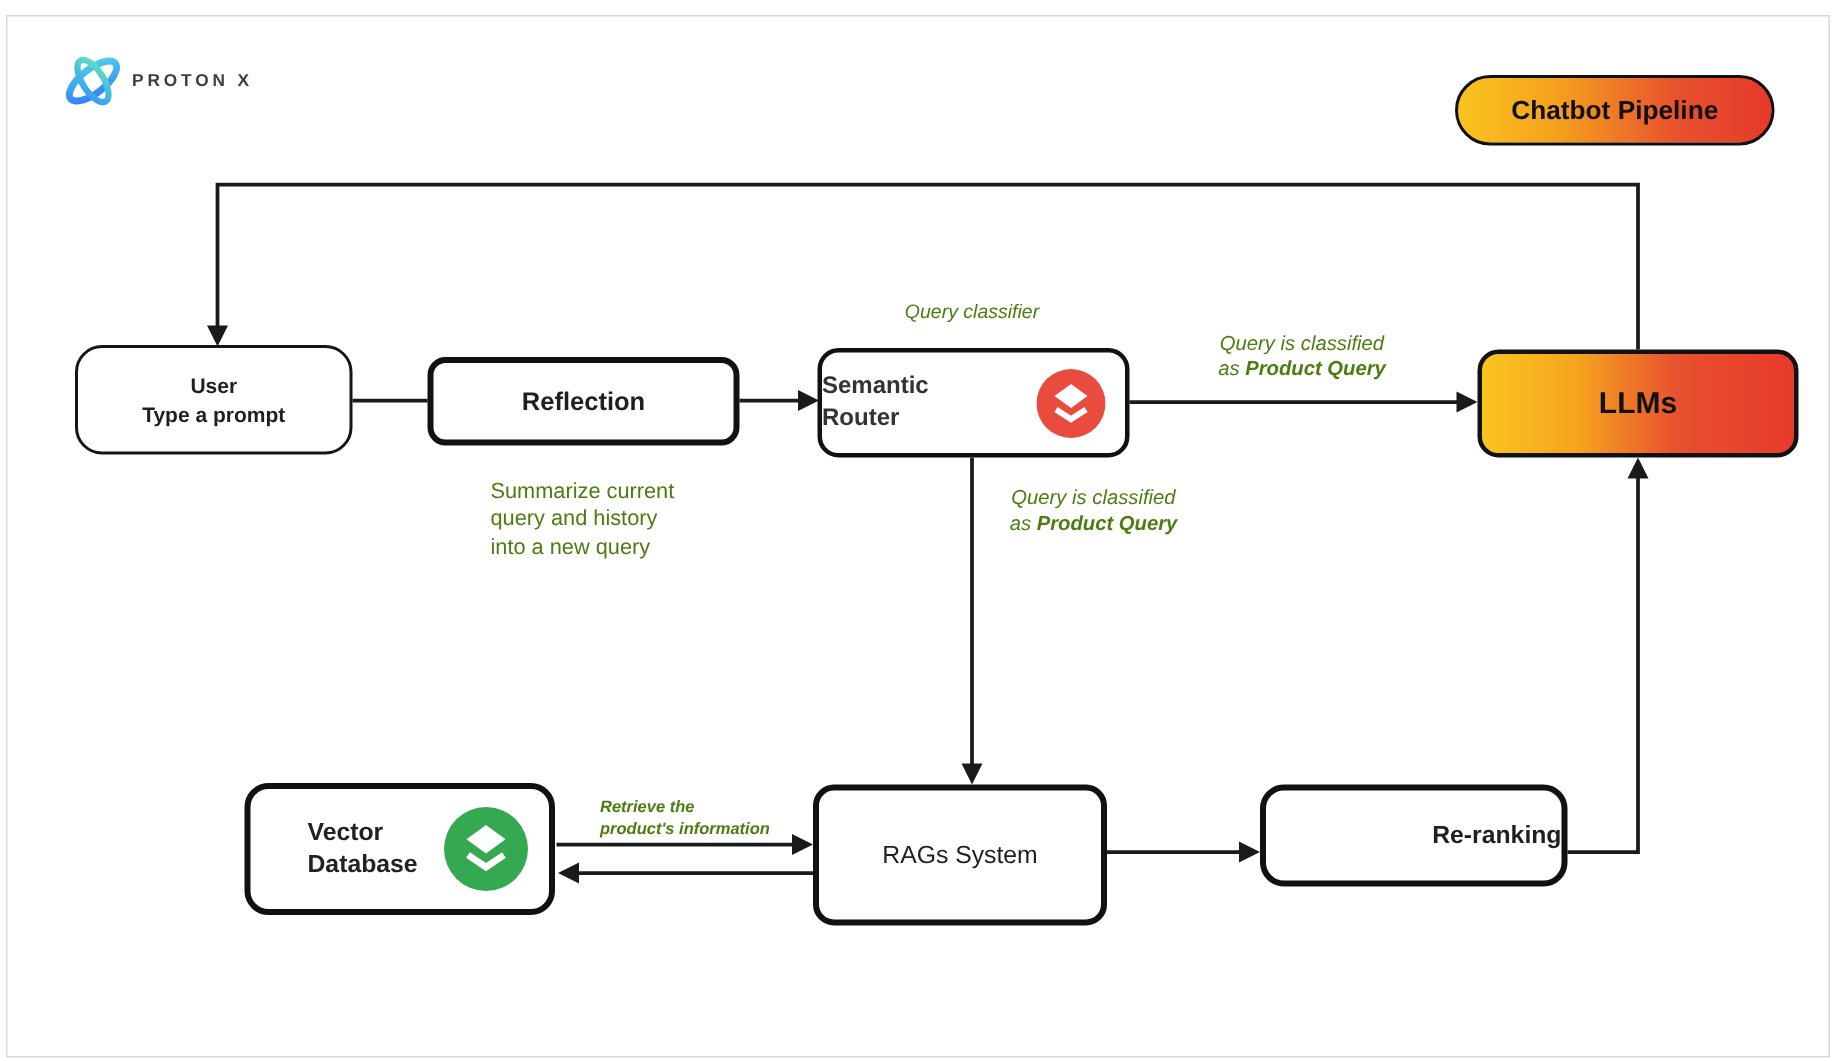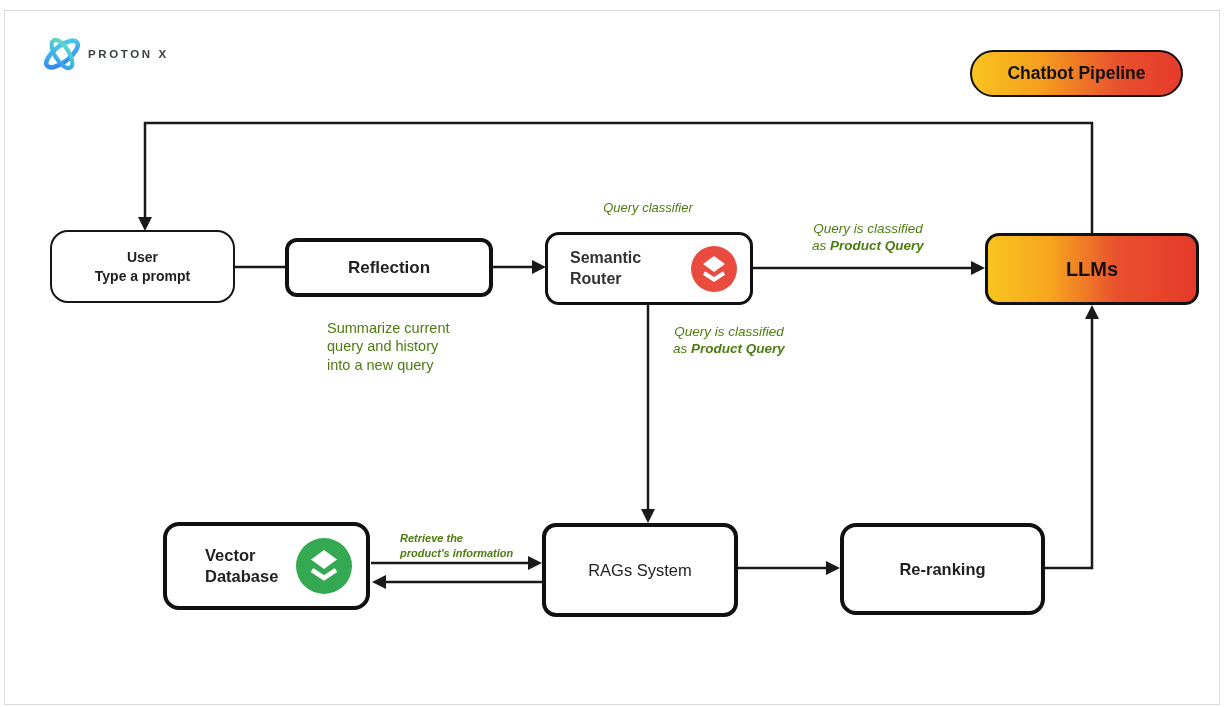--- a/index.html
+++ b/index.html
@@ -52,44 +52,44 @@
     font-size: 14px; font-weight: 700; text-align: center; line-height: 1.35;
   }
   .node-reflection {
     left: 285px; top: 238px; width: 208px; height: 59px;
     border: 4px solid #111; border-radius: 12px;
     font-size: 17px; font-weight: 700; align-items: center;
   }
   .node-router {
     left: 545px; top: 232px; width: 208px; height: 73px;
     border: 3.5px solid #111; border-radius: 14px;
-    justify-content: flex-start; padding-left: 22px;
+    justify-content: flex-start; 
     font-size: 16px; font-weight: 700; line-height: 1.3; color: #333;
   }
   .node-llms {
     left: 985px; top: 233px; width: 214px; height: 72px;
     border: 3px solid #111; border-radius: 14px;
     background: linear-gradient(90deg, #f9c41f 0%, #f6a51e 30%, #e8512e 62%, #e63a2b 100%);
     font-size: 20px; font-weight: 700; color: #111;
   }
   .node-vectordb {
     left: 163px; top: 522px; width: 207px; height: 88px;
     border: 4px solid #111; border-radius: 16px;
     justify-content: flex-start; padding-left: 38px;
     font-size: 16.5px; font-weight: 700; line-height: 1.3; color: #222;
   }
   .node-rags {
     left: 542px; top: 523px; width: 196px; height: 94px;
     border: 4px solid #111; border-radius: 14px;
     font-size: 16.5px; font-weight: 400;
   }
   .node-reranking {
-    left: 840px; top: 523px; width: 205px; height: 92px;
+    left: 840px; top: 523px; width: 205px; height: 68px;
     border: 4px solid #111; border-radius: 16px;
-    font-size: 16.5px; font-weight: 700;
+    font-size: 16.5px; font-weight: 700; justify-content: flex-end;
   }
   .node-icon { position: absolute; top: 50%; transform: translateY(-50%); }
   .node-router .node-icon { right: 13px; }
   .node-vectordb .node-icon { right: 14px; }
 
   
   .ann { position: absolute; color: #4d7c0f; }
   .ann-italic { font-style: italic; }
   .ann-classifier { left: 548px; top: 200px; width: 200px; text-align: center; font-size: 13px; }
   .ann-chitchat { left: 768px; top: 221px; width: 200px; text-align: center; font-size: 13.5px; line-height: 1.23; }

